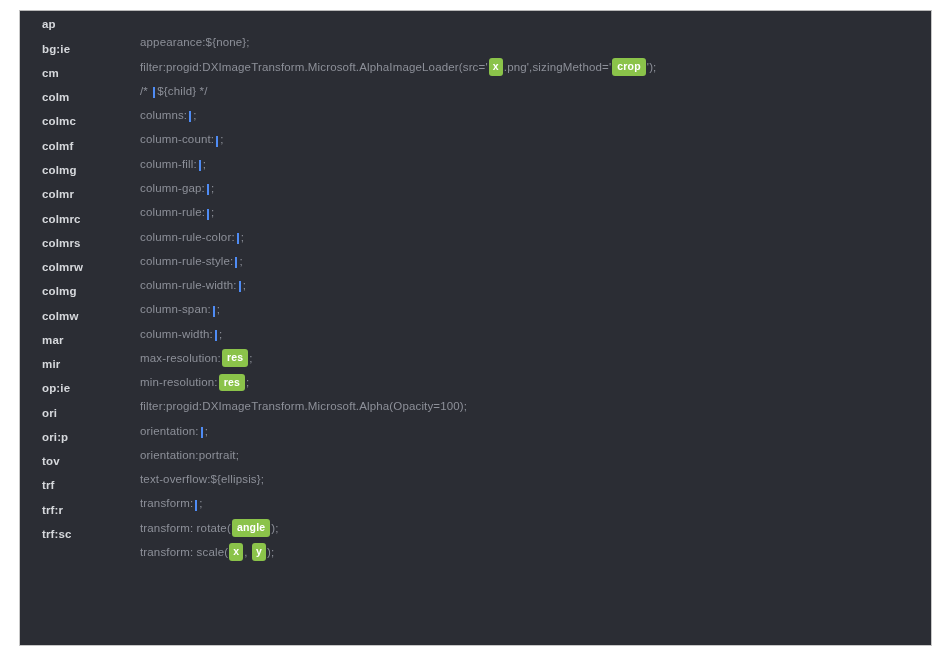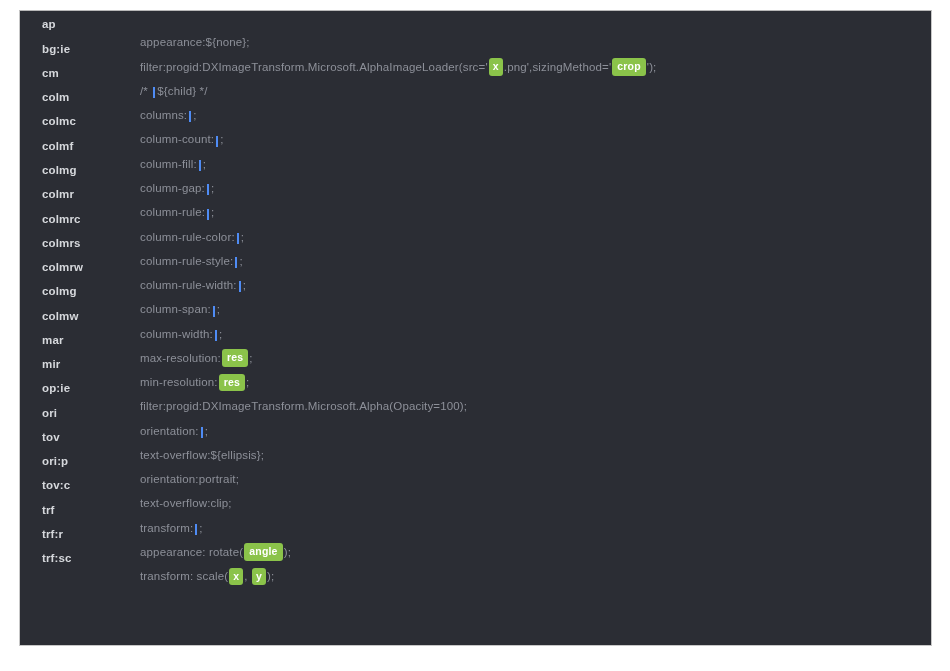--- a/index.html
+++ b/index.html
@@ -172,38 +172,34 @@
         </div>
         <div class="suggest-row">
           <div class="abbr">op:ie</div>
           <div class="expansion"><span class="txt">filter:progid:DXImageTransform.Microsoft.Alpha(Opacity=100);</span></div>
         </div>
         <div class="suggest-row">
           <div class="abbr">ori</div>
           <div class="expansion"><span class="txt">orientation:</span><span class="caret"></span><span class="txt">;</span></div>
         </div>
         <div class="suggest-row">
+          <div class="abbr">ori:p</div>
+          <div class="expansion"><span class="txt">orientation:portrait;</span></div>
+        </div>
+        <div class="suggest-row">
           <div class="abbr">tov</div>
           <div class="expansion"><span class="txt">text-overflow:${ellipsis};</span></div>
         </div>
         <div class="suggest-row">
-          <div class="abbr">ori:p</div>
-          <div class="expansion"><span class="txt">orientation:portrait;</span></div>
-        </div>
-        <div class="suggest-row">
-          <div class="abbr">tov:c</div>
-          <div class="expansion"><span class="txt">text-overflow:clip;</span></div>
-        </div>
-        <div class="suggest-row">
           <div class="abbr">trf</div>
           <div class="expansion"><span class="txt">transform:</span><span class="caret"></span><span class="txt">;</span></div>
         </div>
         <div class="suggest-row">
           <div class="abbr">trf:r</div>
-          <div class="expansion"><span class="txt">appearance: rotate(</span><span class="ph">angle</span><span class="txt">);</span></div>
+          <div class="expansion"><span class="txt">transform: rotate(</span><span class="ph">angle</span><span class="txt">);</span></div>
         </div>
         <div class="suggest-row">
           <div class="abbr">trf:sc</div>
           <div class="expansion"><span class="txt">transform: scale(</span><span class="ph narrow">x</span><span class="txt">, </span><span class="ph narrow">y</span><span class="txt">);</span></div>
         </div>
       </div>
   </div>
 </div>
 
 </body></html>

